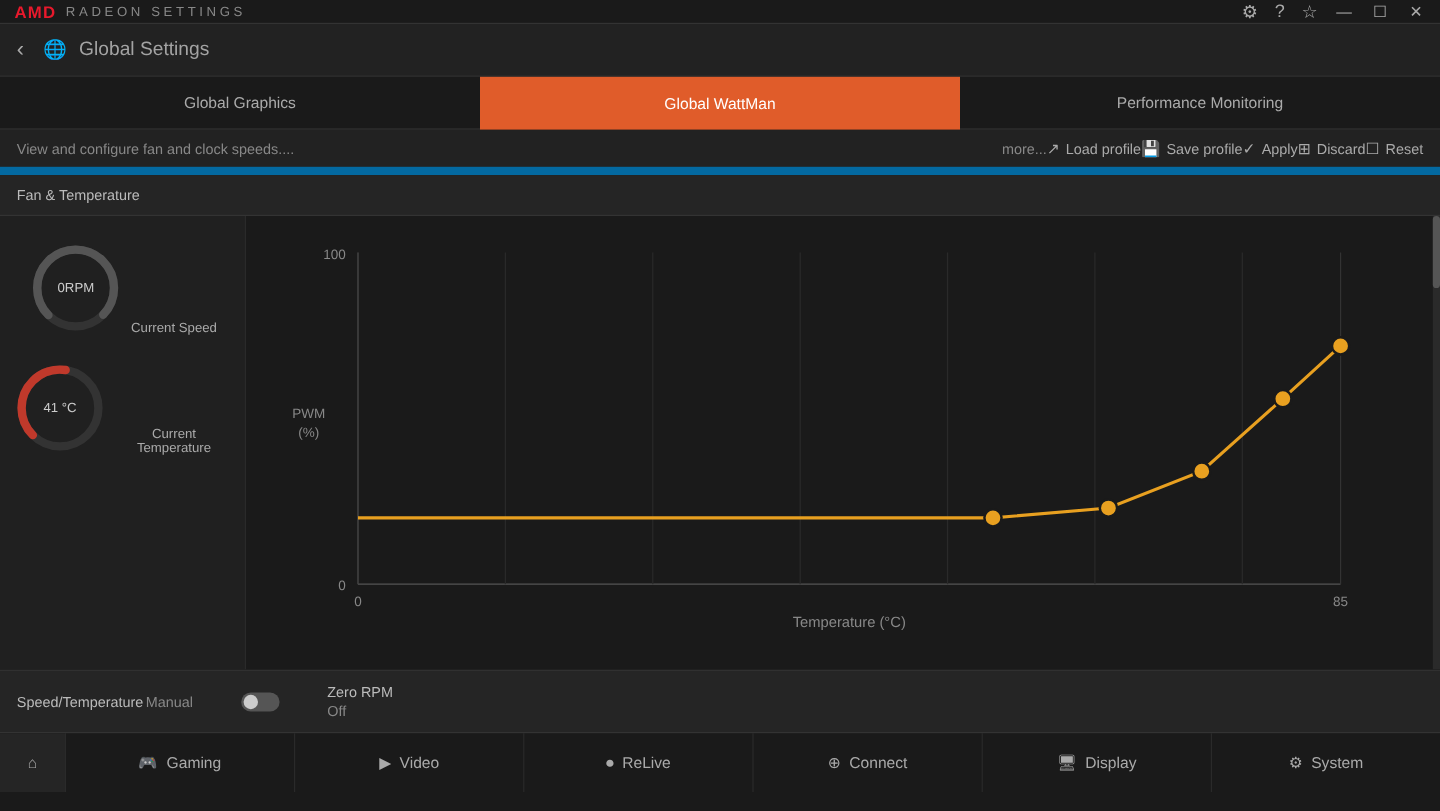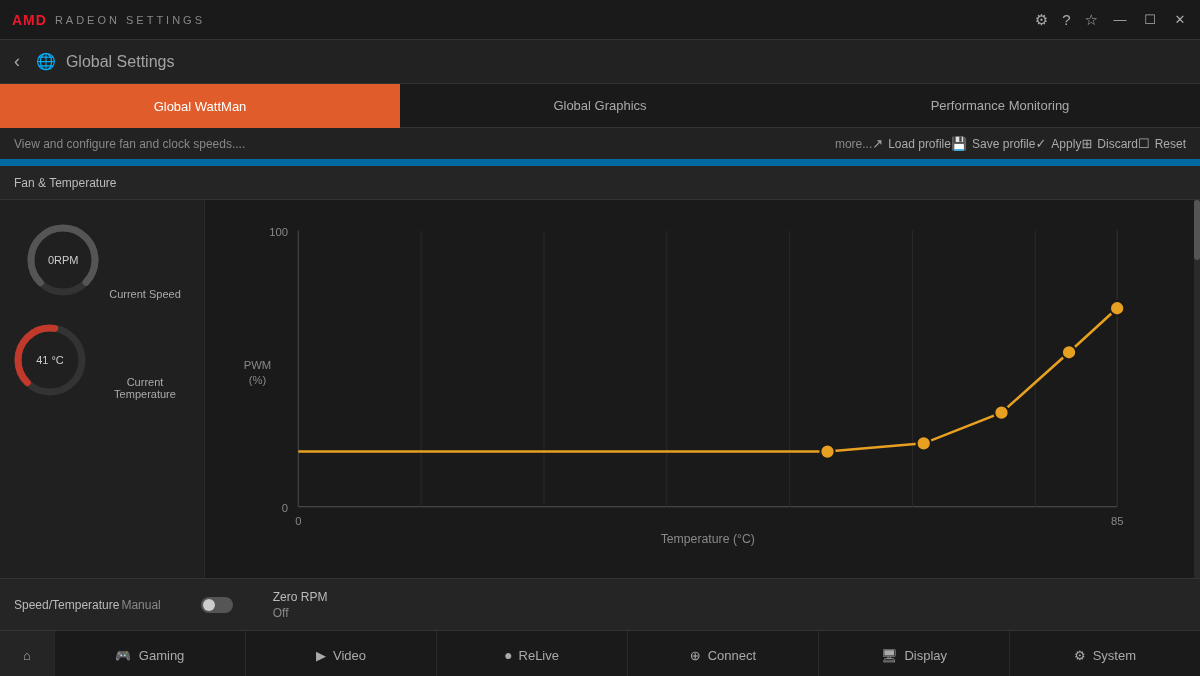--- a/index.html
+++ b/index.html
@@ -9,21 +9,21 @@
       background: #1a1a1a;
       font-family: 'Segoe UI', Arial, sans-serif;
       color: #ccc;
       overflow: hidden;
       user-select: none;
     }
 
     
     .titlebar {
       background: #1a1a1a;
-      height: 40px;
+      height: 20px;
       display: flex;
       align-items: center;
       justify-content: space-between;
       padding: 0 12px;
       border-bottom: 1px solid #333;
     }
     .titlebar-left {
       display: flex;
       align-items: center;
       gap: 8px;
@@ -307,25 +307,25 @@
   </div>
 </div>
 
 <div class="navbar">
   <span class="nav-back">‹</span>
   <span class="nav-globe">🌐</span>
   <span class="nav-title">Global Settings</span>
 </div>
 
 <div class="tabs">
+  <div class="tab">
+    <span>Global Graphics</span>
+  </div>
   <div class="tab active">
     <span>Global WattMan</span>
-  </div>
-  <div class="tab">
-    <span>Global Graphics</span>
   </div>
   <div class="tab">
     <span>Performance Monitoring</span>
   </div>
 </div>
 
 <div class="toolbar">
   <span class="toolbar-desc">View and configure fan and clock speeds....</span>
   <span class="toolbar-more">more...</span>
   <div class="toolbar-action">

